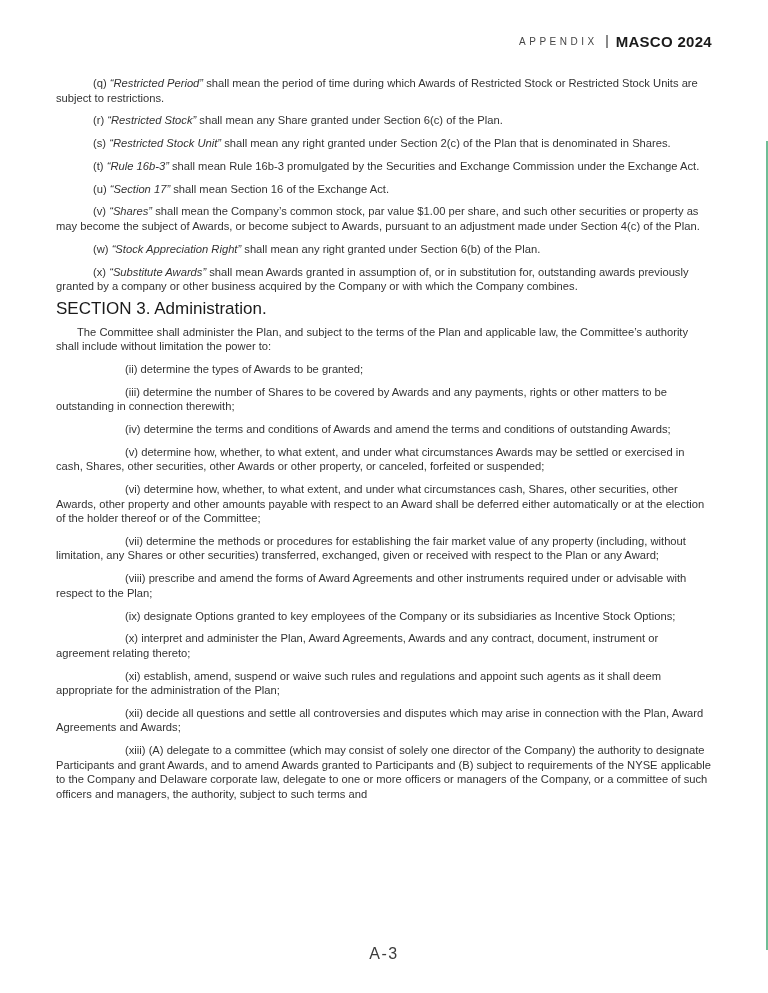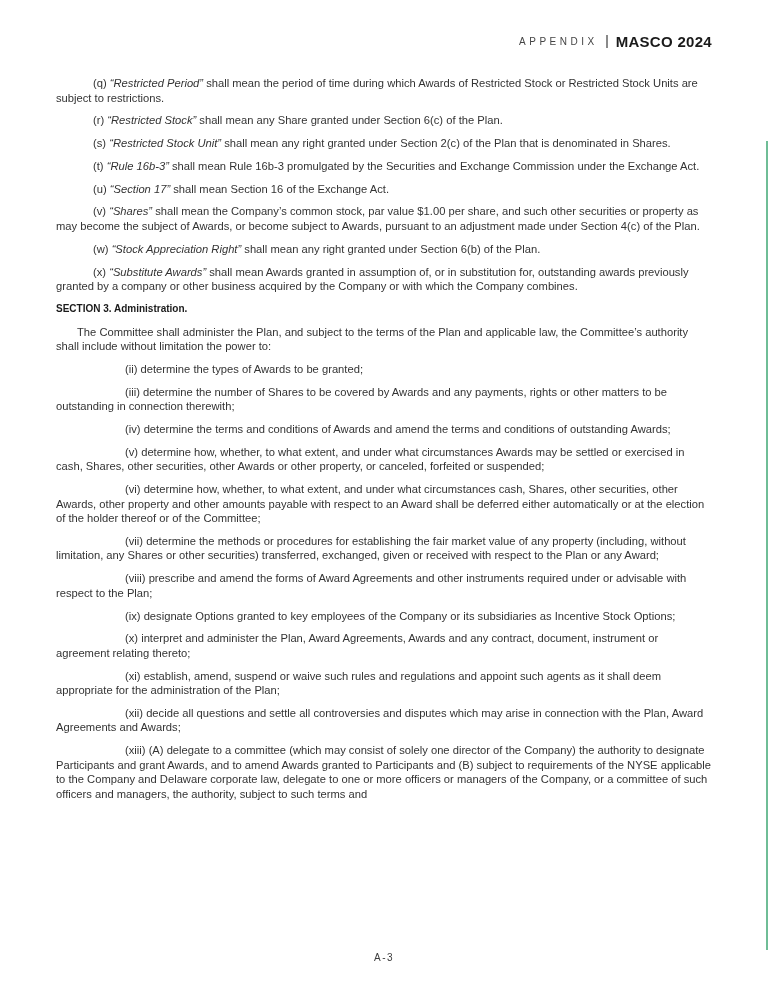--- a/index.html
+++ b/index.html
@@ -46,33 +46,33 @@
     line-height: 14.5px;
     text-align: left;
   }
   .body p { margin: 0 0 8.3px 0; }
   p.def   { text-indent: 37px; }
   p.intro { text-indent: 21px; }
   p.power { text-indent: 69px; }
   p.power:last-child { margin-bottom: 16px; }
   .term { font-style: italic; }
   h2.section-heading {
-    font-size: 10px;
+    font-size: 17px;
     line-height: 14.5px;
-    font-weight: bold;
+    font-weight: normal;
     color: #1a1a1a;
     margin: 0 0 8.3px 0;
   }
   .footer {
     position: absolute;
     left: 0;
     right: 0;
     bottom: 30px;
     text-align: center;
-    font-size: 10px;
+    font-size: 16px;
     letter-spacing: 1.5px;
     color: #3c3c3c;
   }
   .edge-accent {
     position: absolute;
     right: 0;
     top: 141px;
     width: 2px;
     height: 809px;
     background: #6fbd96;

